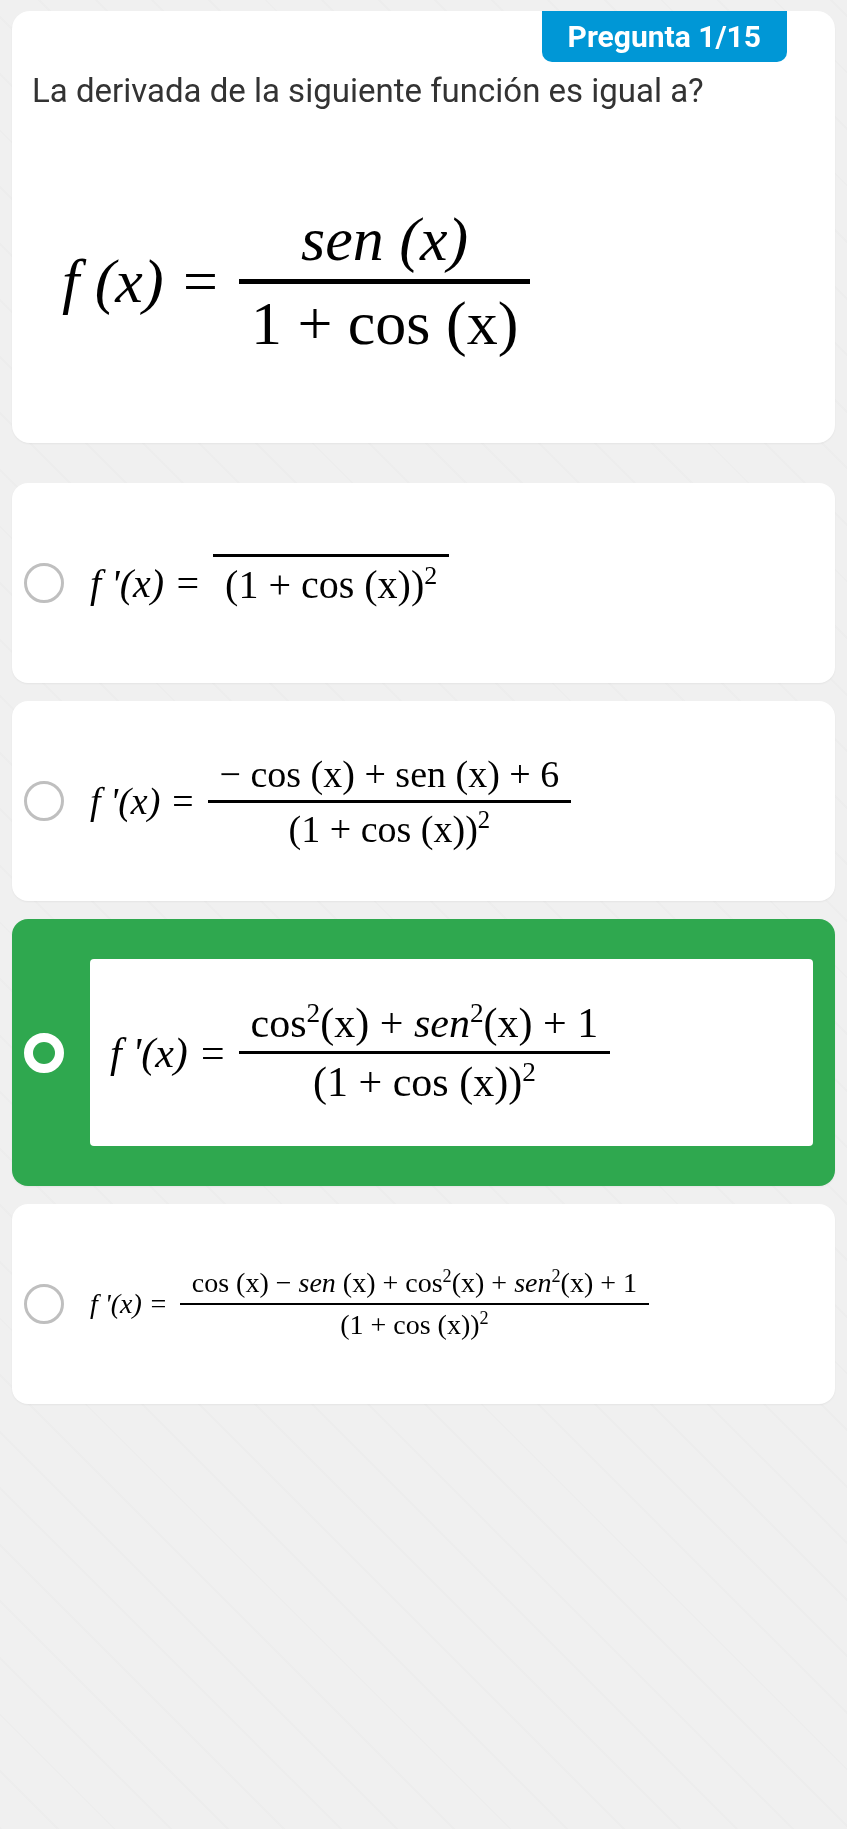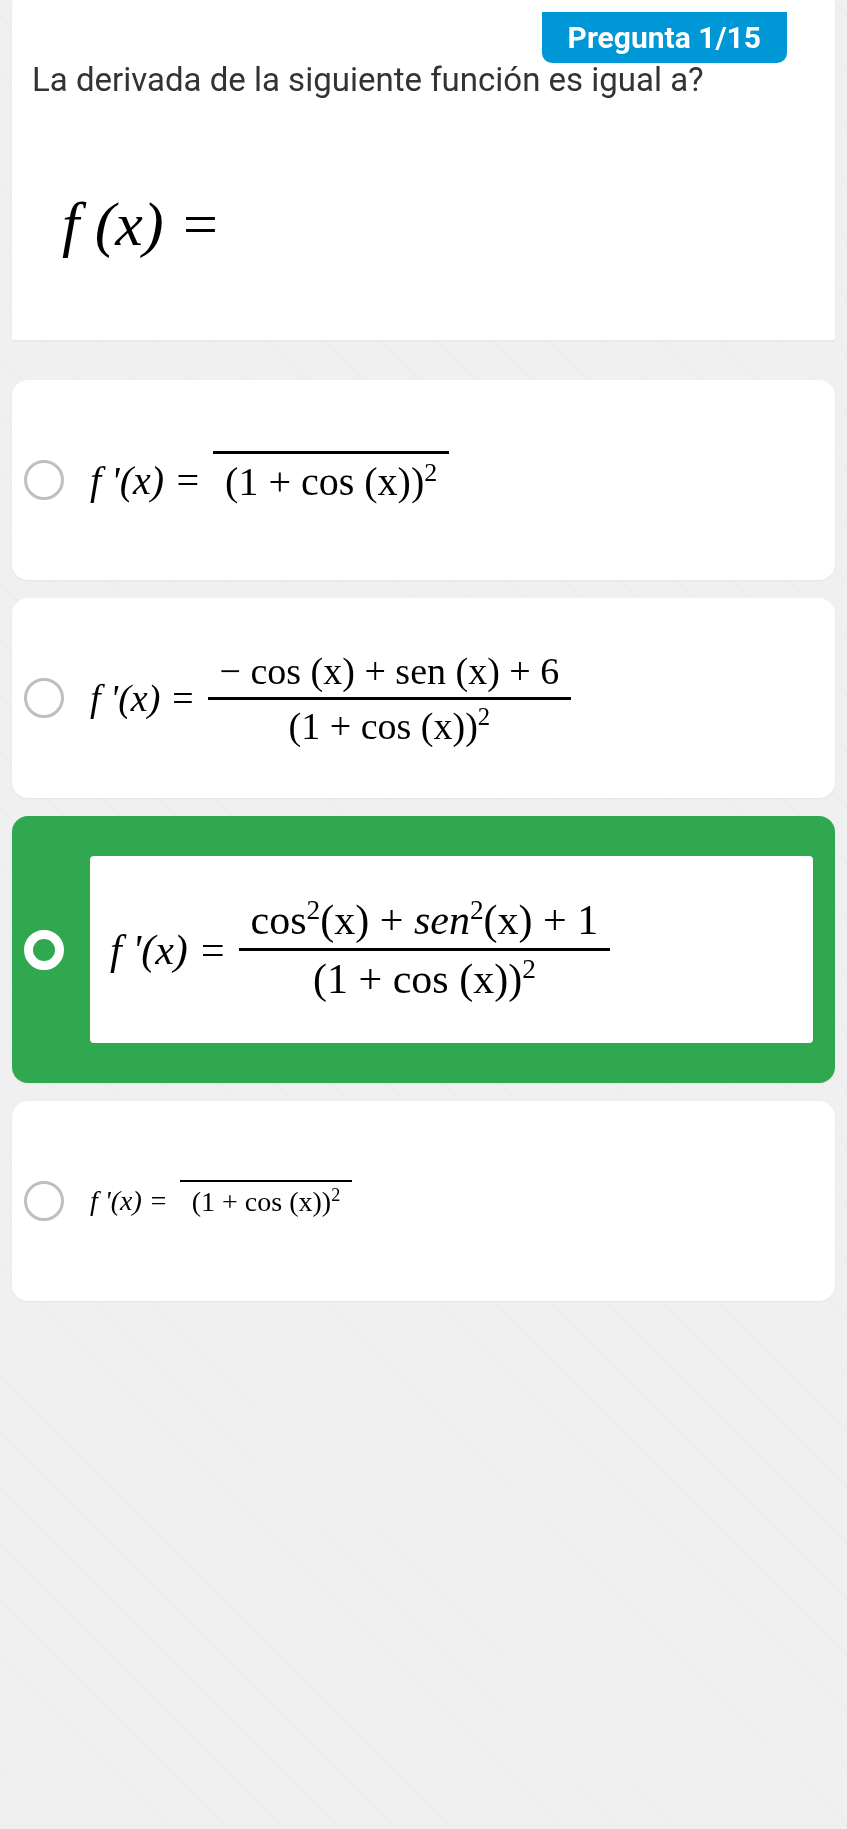--- a/index.html
+++ b/index.html
@@ -18,34 +18,34 @@
     background-image: repeating-linear-gradient(45deg, #ccc 0 2px, transparent 2px 40px);
     z-index: 0;
   }
   .page {
     position: relative;
     z-index: 1;
     padding: 0;
   }
   .question-badge {
     position: absolute;
-    top: 12px;
+    top: 0;
     right: 60px;
     background: #0097d6;
     color: #ffffff;
     font-weight: 700;
     font-size: 30px;
     padding: 8px 26px;
     border-radius: 0 0 10px 10px;
     z-index: 3;
   }
   .question-card {
     background: #ffffff;
-    margin: 0 12px 40px 12px;
-    border-radius: 2px;
+    margin: 11px 12px 40px 12px;
+    border-radius: 18px;
     padding: 60px 20px 80px 20px;
     position: relative;
     box-shadow: 0 1px 2px rgba(0,0,0,0.05);
   }
   .question-text {
     font-size: 33px;
     color: #333;
     margin-bottom: 90px;
   }
   .formula-main {
@@ -154,20 +154,25 @@
 
 <div class="page">
 
   <div class="question-badge">Pregunta 1/15</div>
 
   <div class="question-card">
     <div class="question-text">La derivada de la siguiente función es igual a?</div>
 
     <div class="formula-main">
       <span class="lhs">f (x) =</span>
+      <span class="frac">
+        <span class="num it">sen (x)</span>
+        <span class="bar"></span>
+        <span class="den">1 + cos (x)</span>
+      </span>
     </div>
   </div>
 
   <div class="options" id="options-mount">
       <div class="option">
         <div class="radio"></div>
         <div class="inner">
           <div class="opt-formula sz1">
             <span class="lhs">f '(x) =</span>
             <span class="frac">
@@ -202,20 +207,21 @@
             </span>
           </div>
         </div>
       </div>
       <div class="option">
         <div class="radio"></div>
         <div class="inner">
           <div class="opt-formula sz4">
             <span class="lhs">f '(x) =</span>
             <span class="frac">
+              <span class="num">cos (x) − <span class="it">sen</span> (x) + cos<sup>2</sup>(x) + <span class="it">sen</span><sup>2</sup>(x) + 1</span>
               <span class="bar"></span>
               <span class="den">(1 + cos (x))<sup>2</sup></span>
             </span>
           </div>
         </div>
       </div>
     </div>
 
 </div>
 

